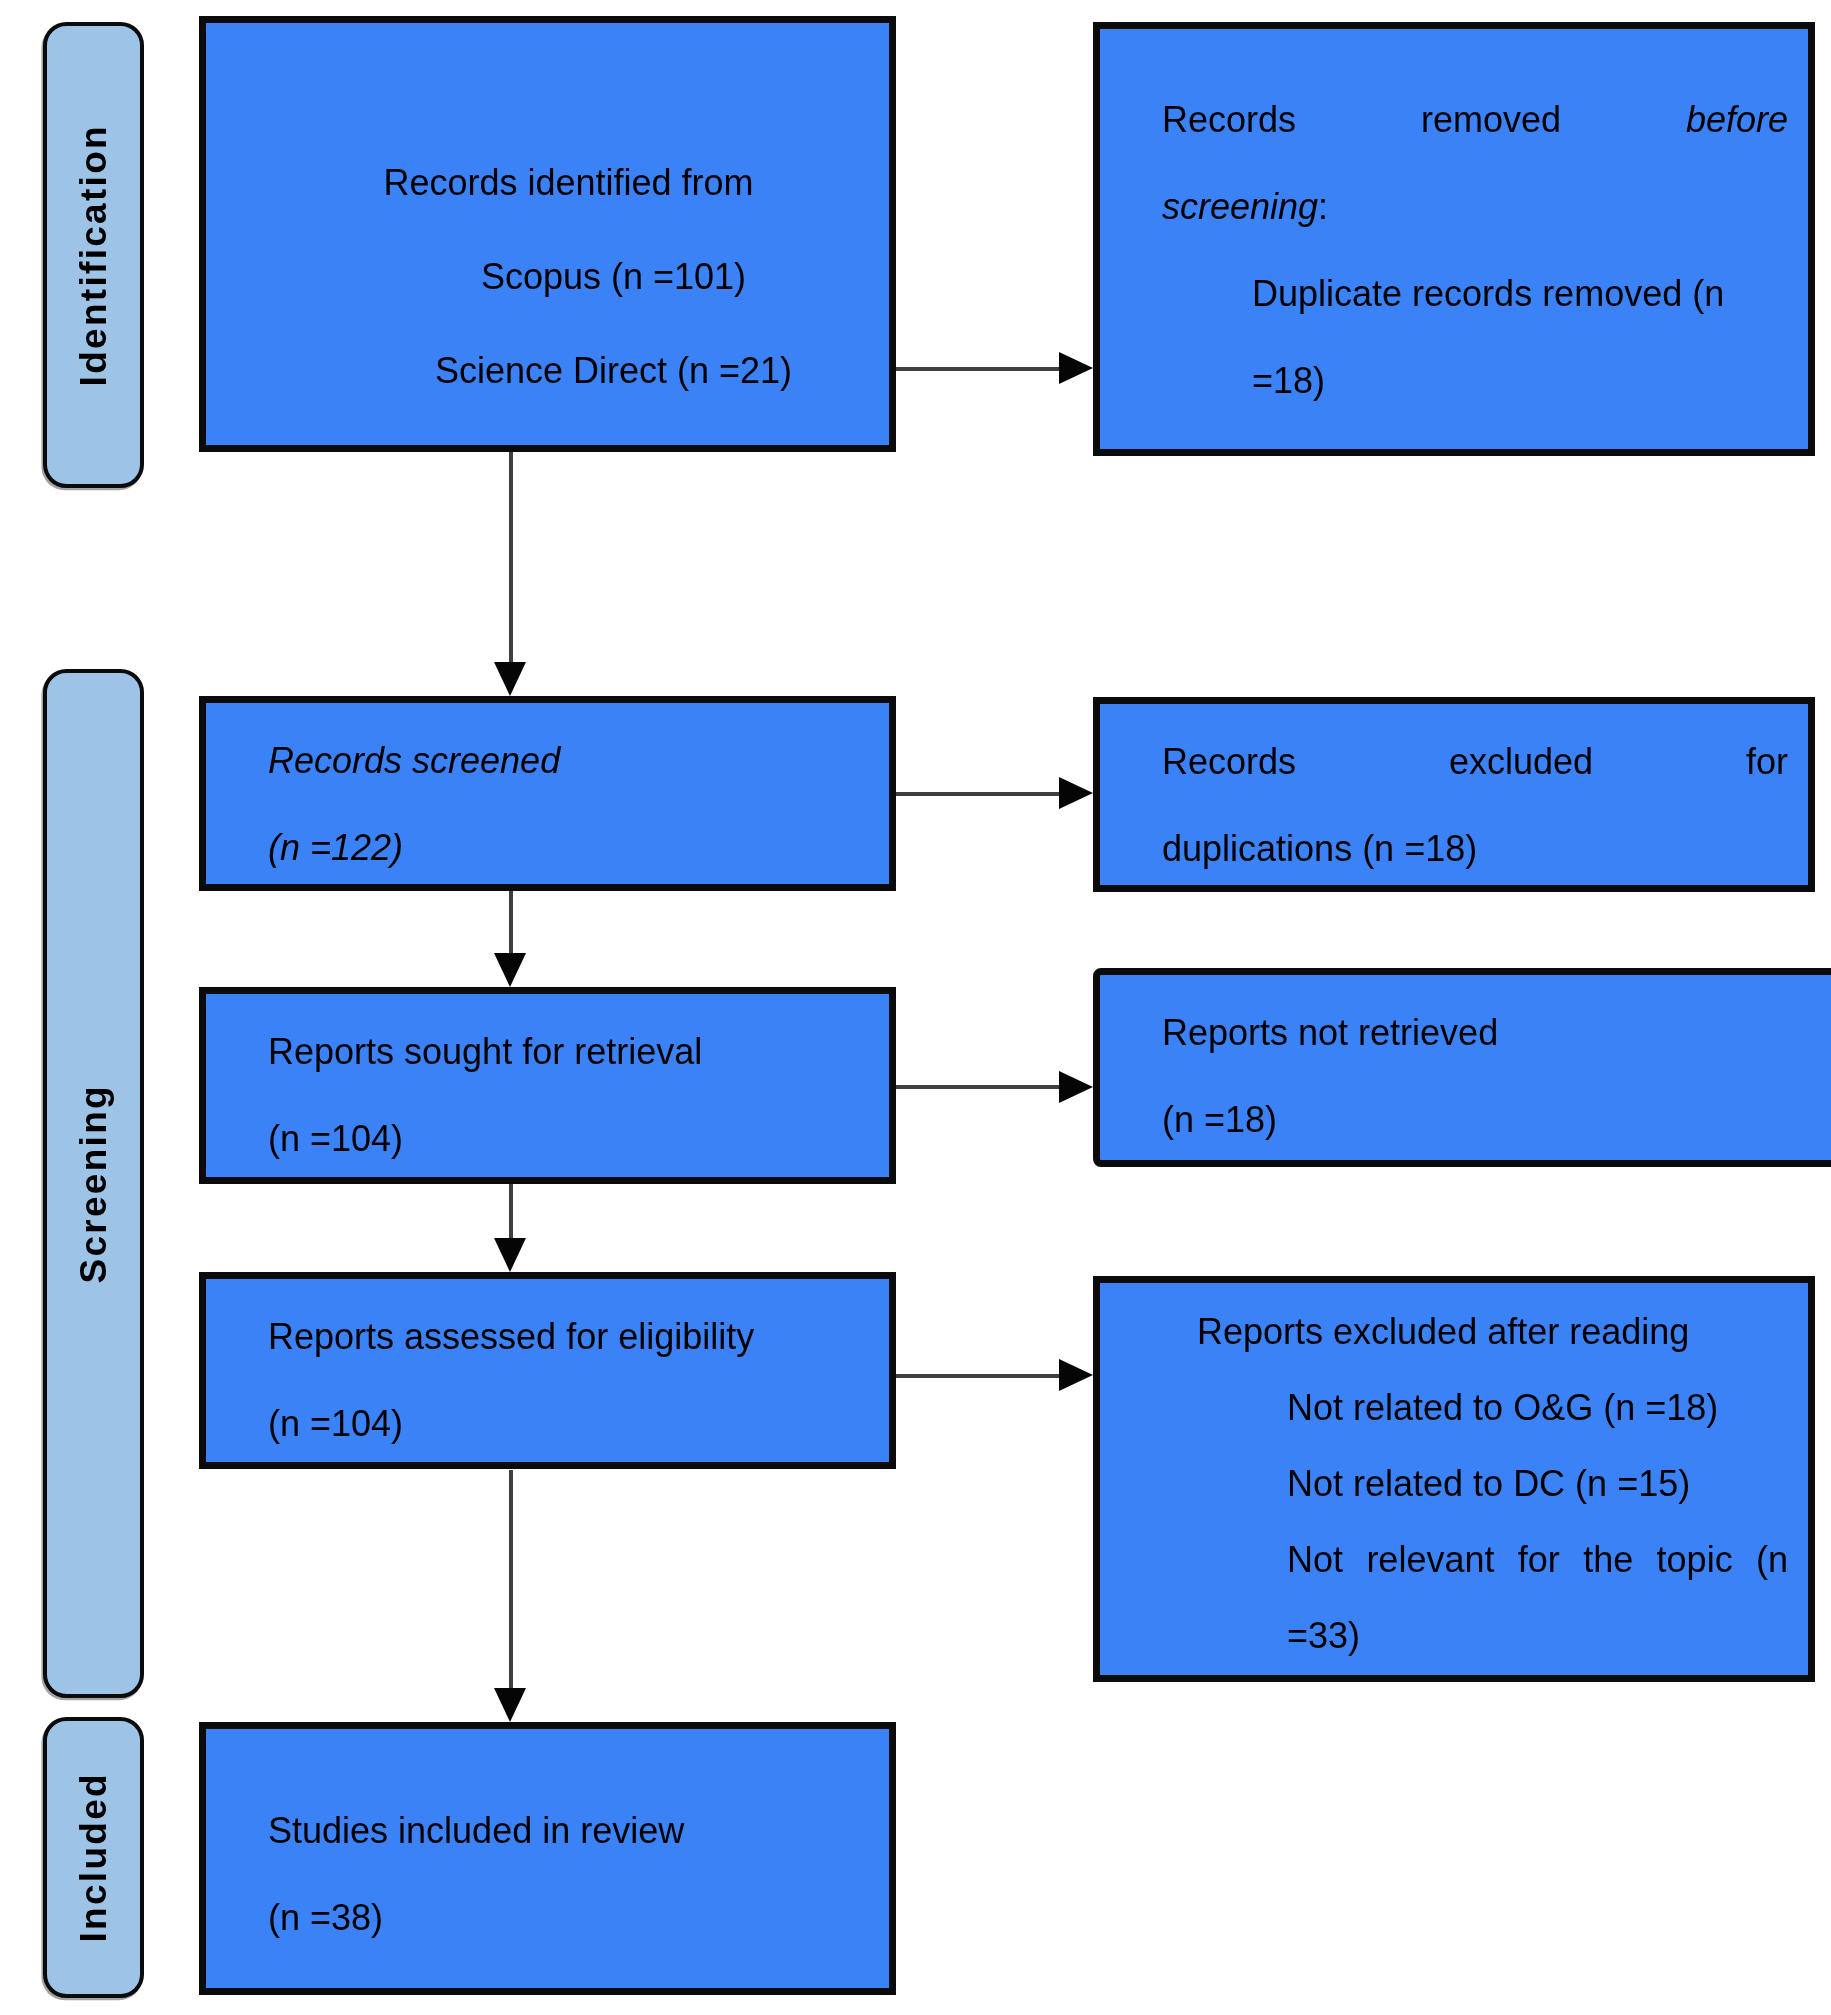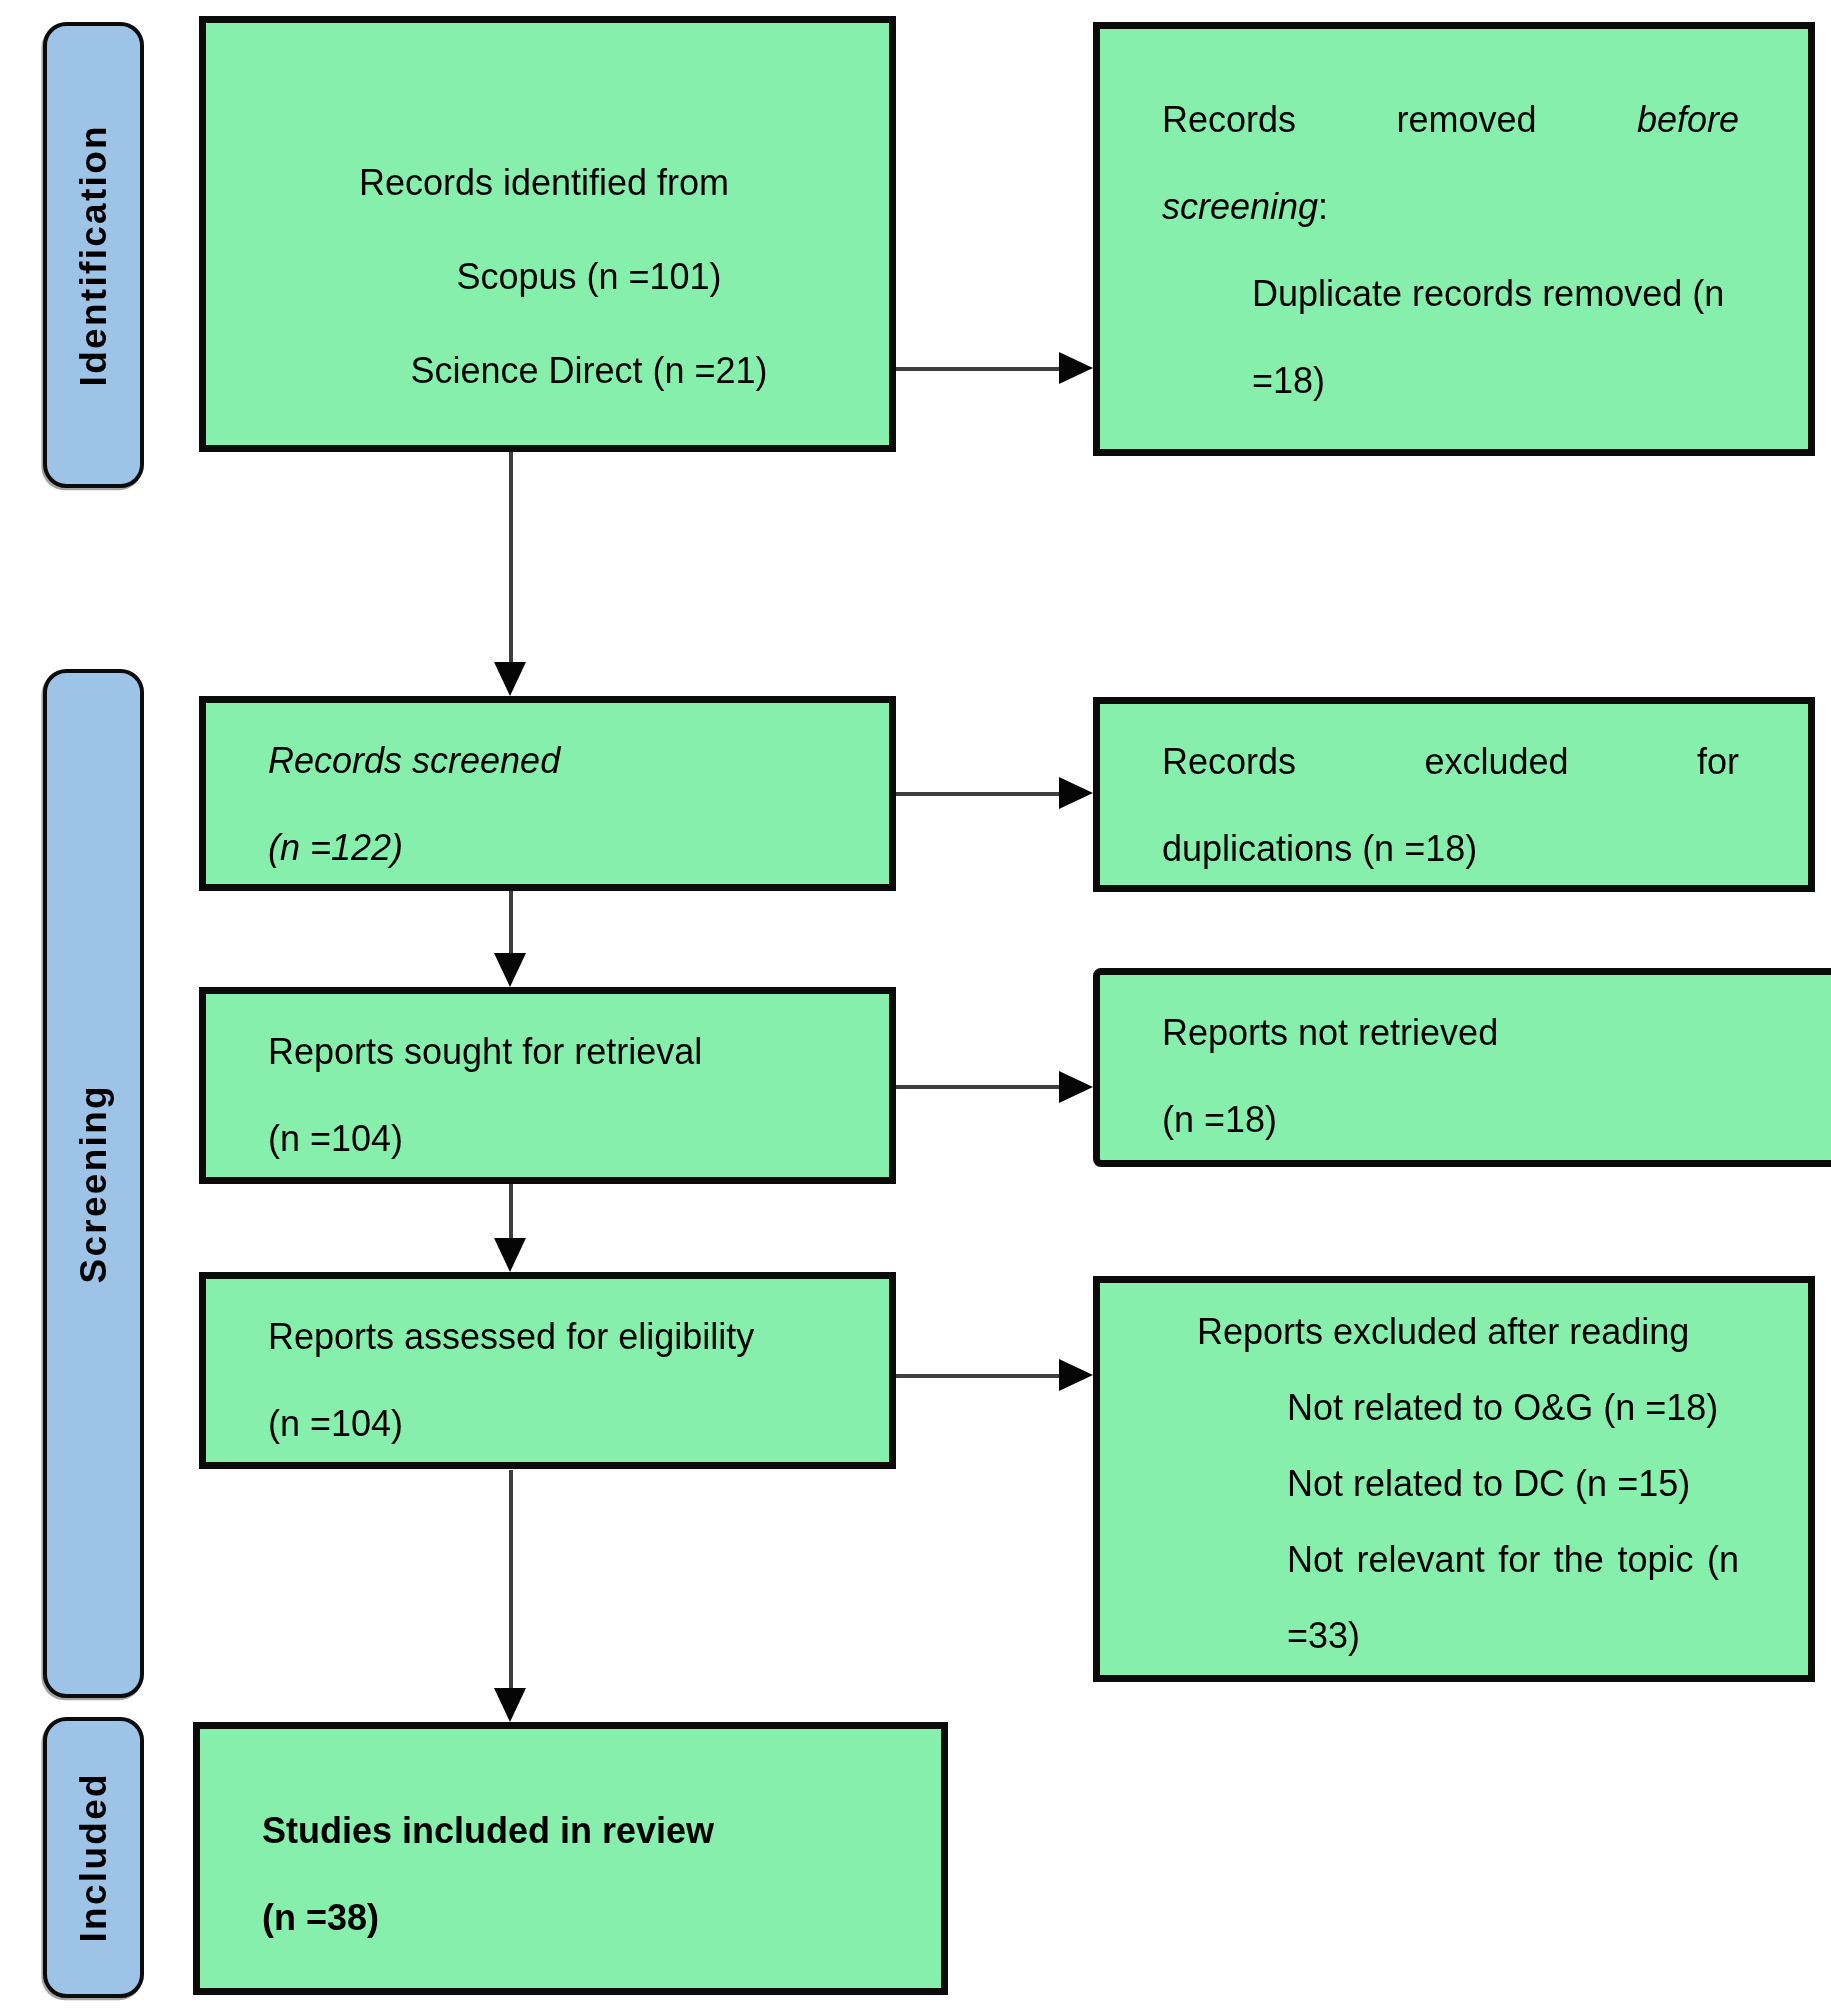--- a/index.html
+++ b/index.html
@@ -7,22 +7,22 @@
   #canvas{position:relative;width:1831px;height:2015px;background:#fff;overflow:hidden;}
 
   
   .pill{position:absolute;left:43px;width:101px;background:#9DC3E6;border:4.7px solid #0b0b0b;
         border-radius:23.4px;display:flex;align-items:center;justify-content:center;
         box-shadow:-1.6px 2.3px 0 rgba(90,90,90,.55);box-sizing:border-box;}
   .pill-text{writing-mode:vertical-rl;transform:rotate(180deg);
         font-size:37px;font-weight:700;letter-spacing:2.3px;white-space:nowrap;}
 
   
-  .box{position:absolute;background:#86efac;border:7.8px solid #0b0b0b;box-sizing:border-box;
-       padding-left:62px;padding-right:69px;}
+  .box{position:absolute;background:#3b82f6;border:7.8px solid #0b0b0b;box-sizing:border-box;
+       padding-left:62px;padding-right:20px;}
   .line{font-size:36px;line-height:87px;white-space:nowrap;}
   .indent{padding-left:90px;}
   .spread{white-space:normal;text-align:justify;text-align-last:justify;}
   .it{font-style:italic;}
   .lh120 .line{line-height:94px;}
   .lh98 .line{line-height:76px;margin-left:35px;}
 
   
   .hline{position:absolute;height:3.9px;background:#3f3f3f;}
   .vline{position:absolute;width:3.9px;background:#3f3f3f;}
@@ -60,21 +60,21 @@
   <div class="box" style="left:199px;top:987px;width:697px;height:197px;padding-top:14px;">
     <div class="line">Reports sought for retrieval</div>
     <div class="line">(n =104)</div>
   </div>
 
   <div class="box" style="left:199px;top:1272px;width:697px;height:197px;padding-top:14px;">
     <div class="line">Reports assessed for eligibility</div>
     <div class="line">(n =104)</div>
   </div>
 
-  <div class="box" style="left:193px;top:1722px;width:755px;height:273px;padding-top:58px;font-weight:bold;">
+  <div class="box" style="left:199px;top:1722px;width:697px;height:273px;padding-top:58px;">
     <div class="line">Studies included in review</div>
     <div class="line">(n =38)</div>
   </div>
 
   <div class="box" style="left:1093px;top:22px;width:722px;height:434px;padding-top:47px;">
     <div class="line spread"><span>Records</span> <span>removed</span> <span class="it">before</span></div>
     <div class="line"><span class="it">screening</span><span>:</span></div>
     <div class="line indent">Duplicate records removed (n</div>
     <div class="line indent">=18)</div>
   </div>

